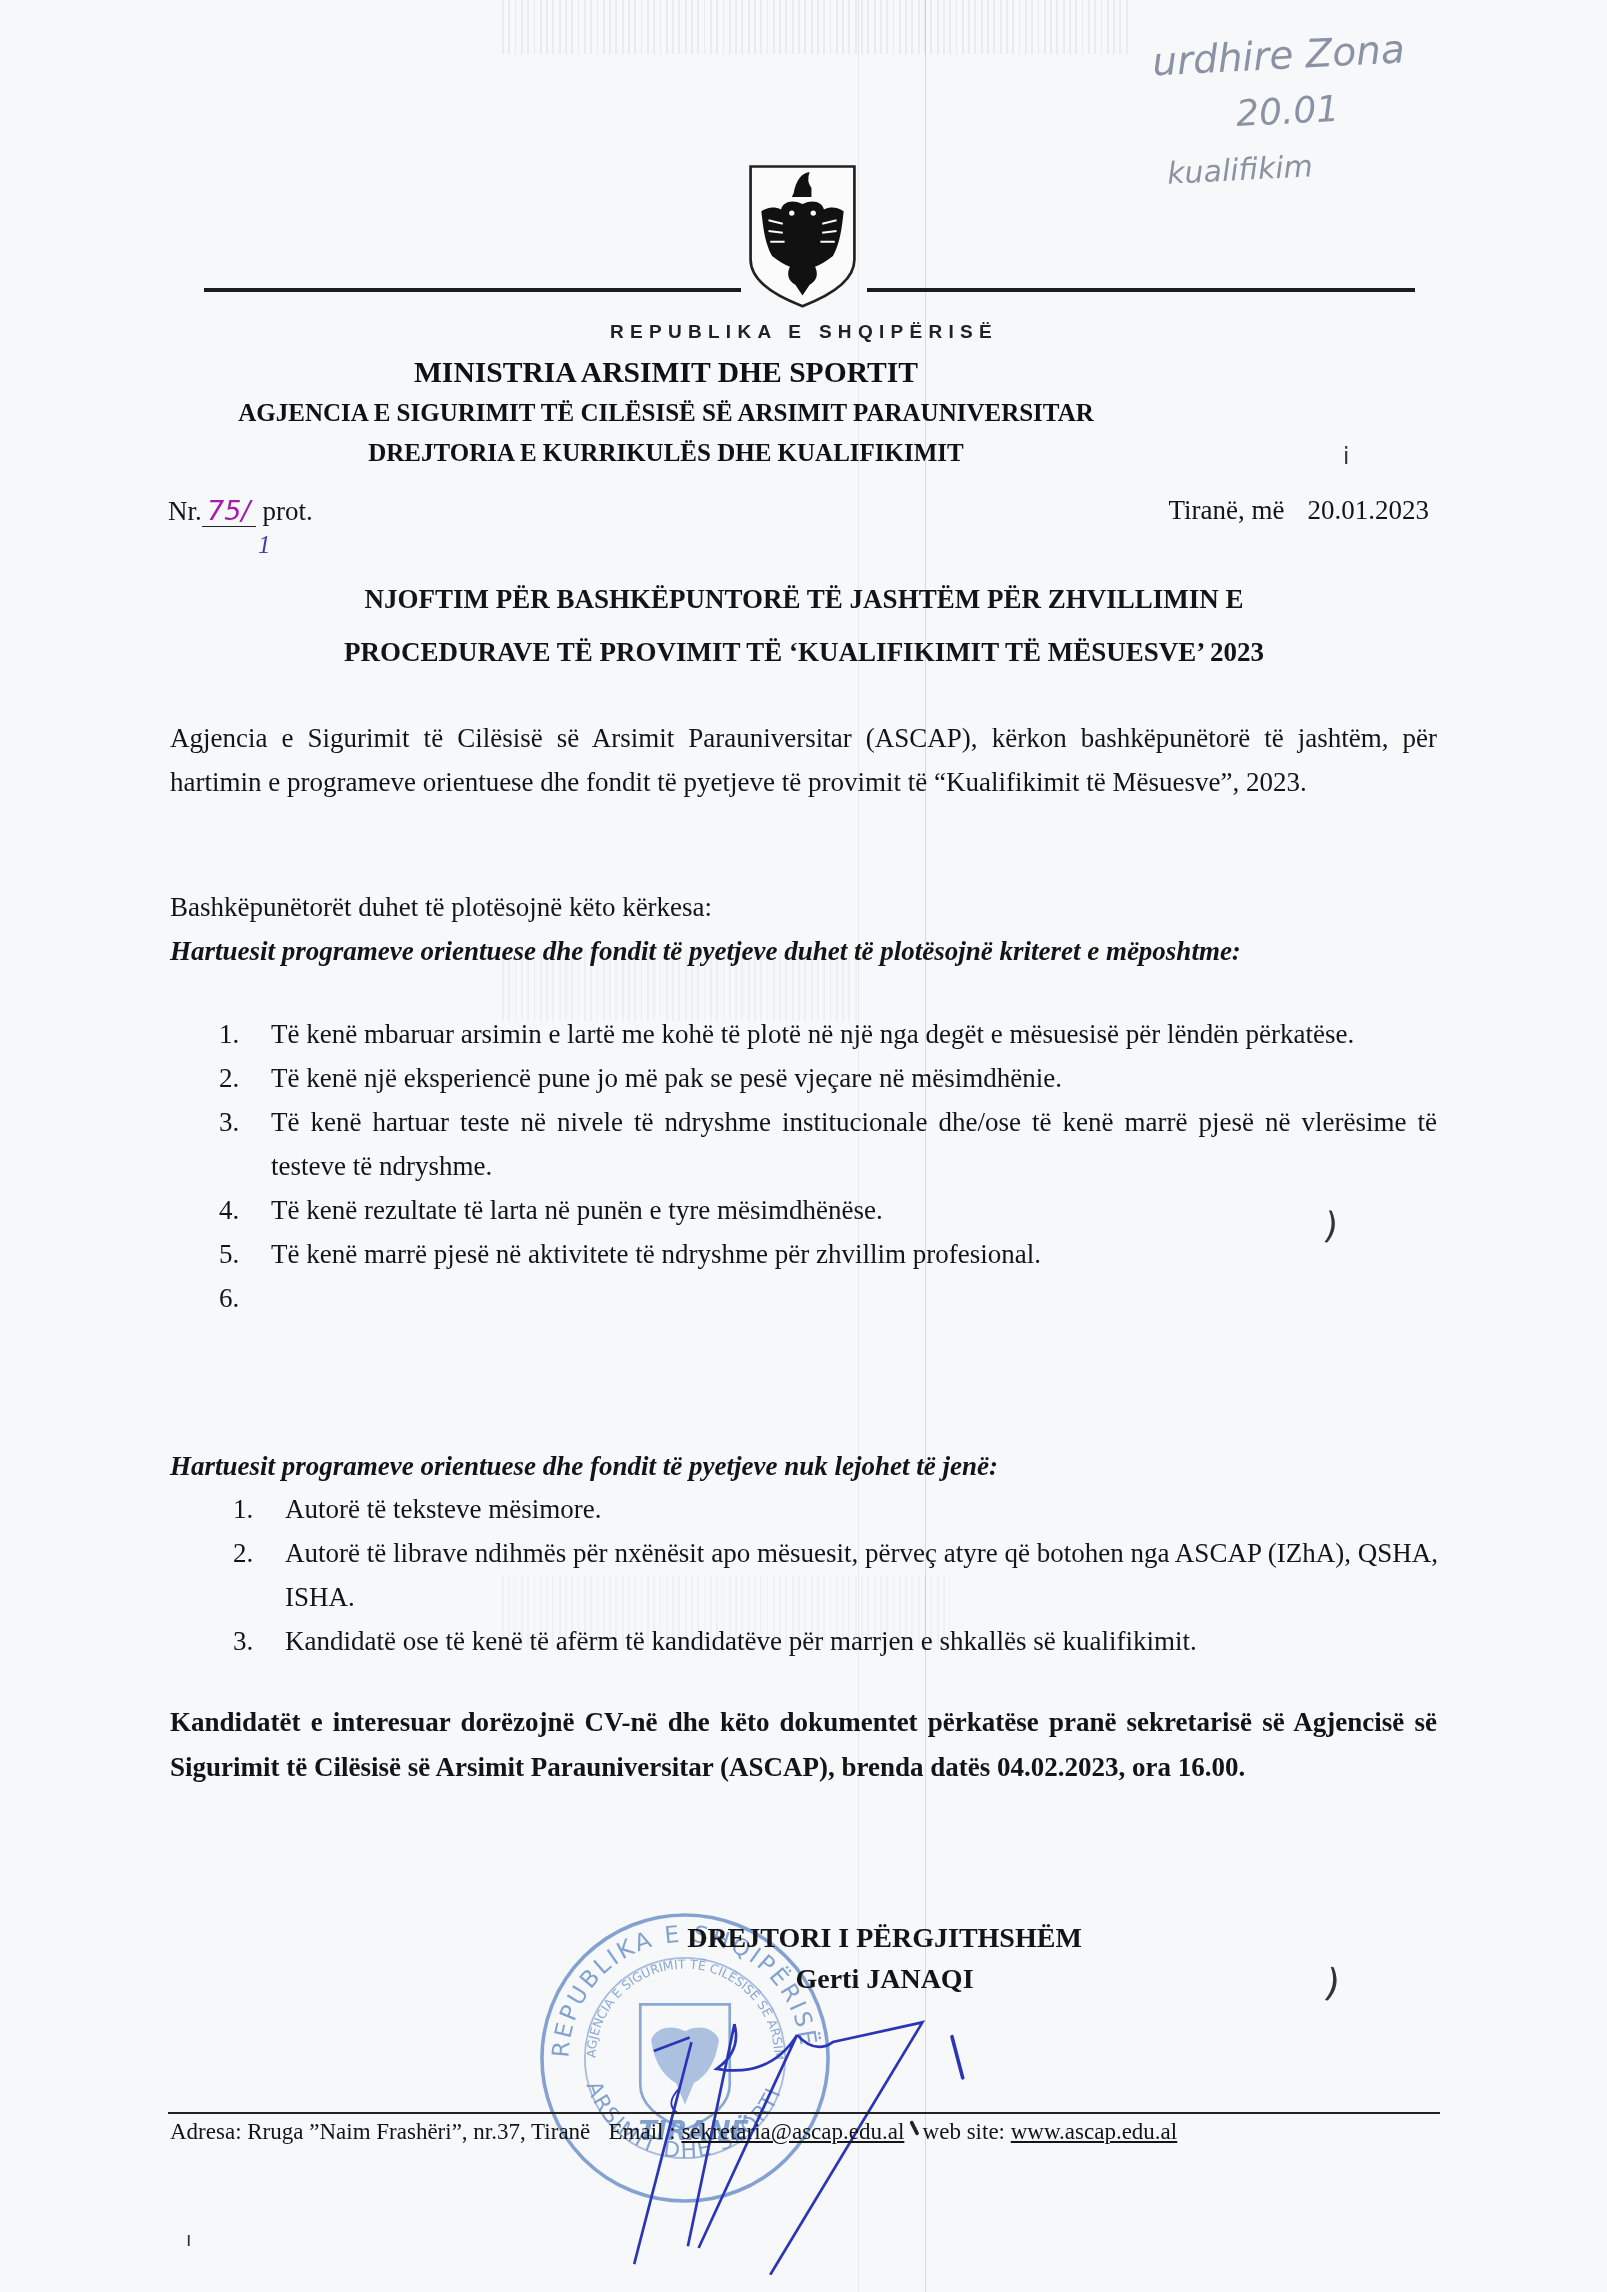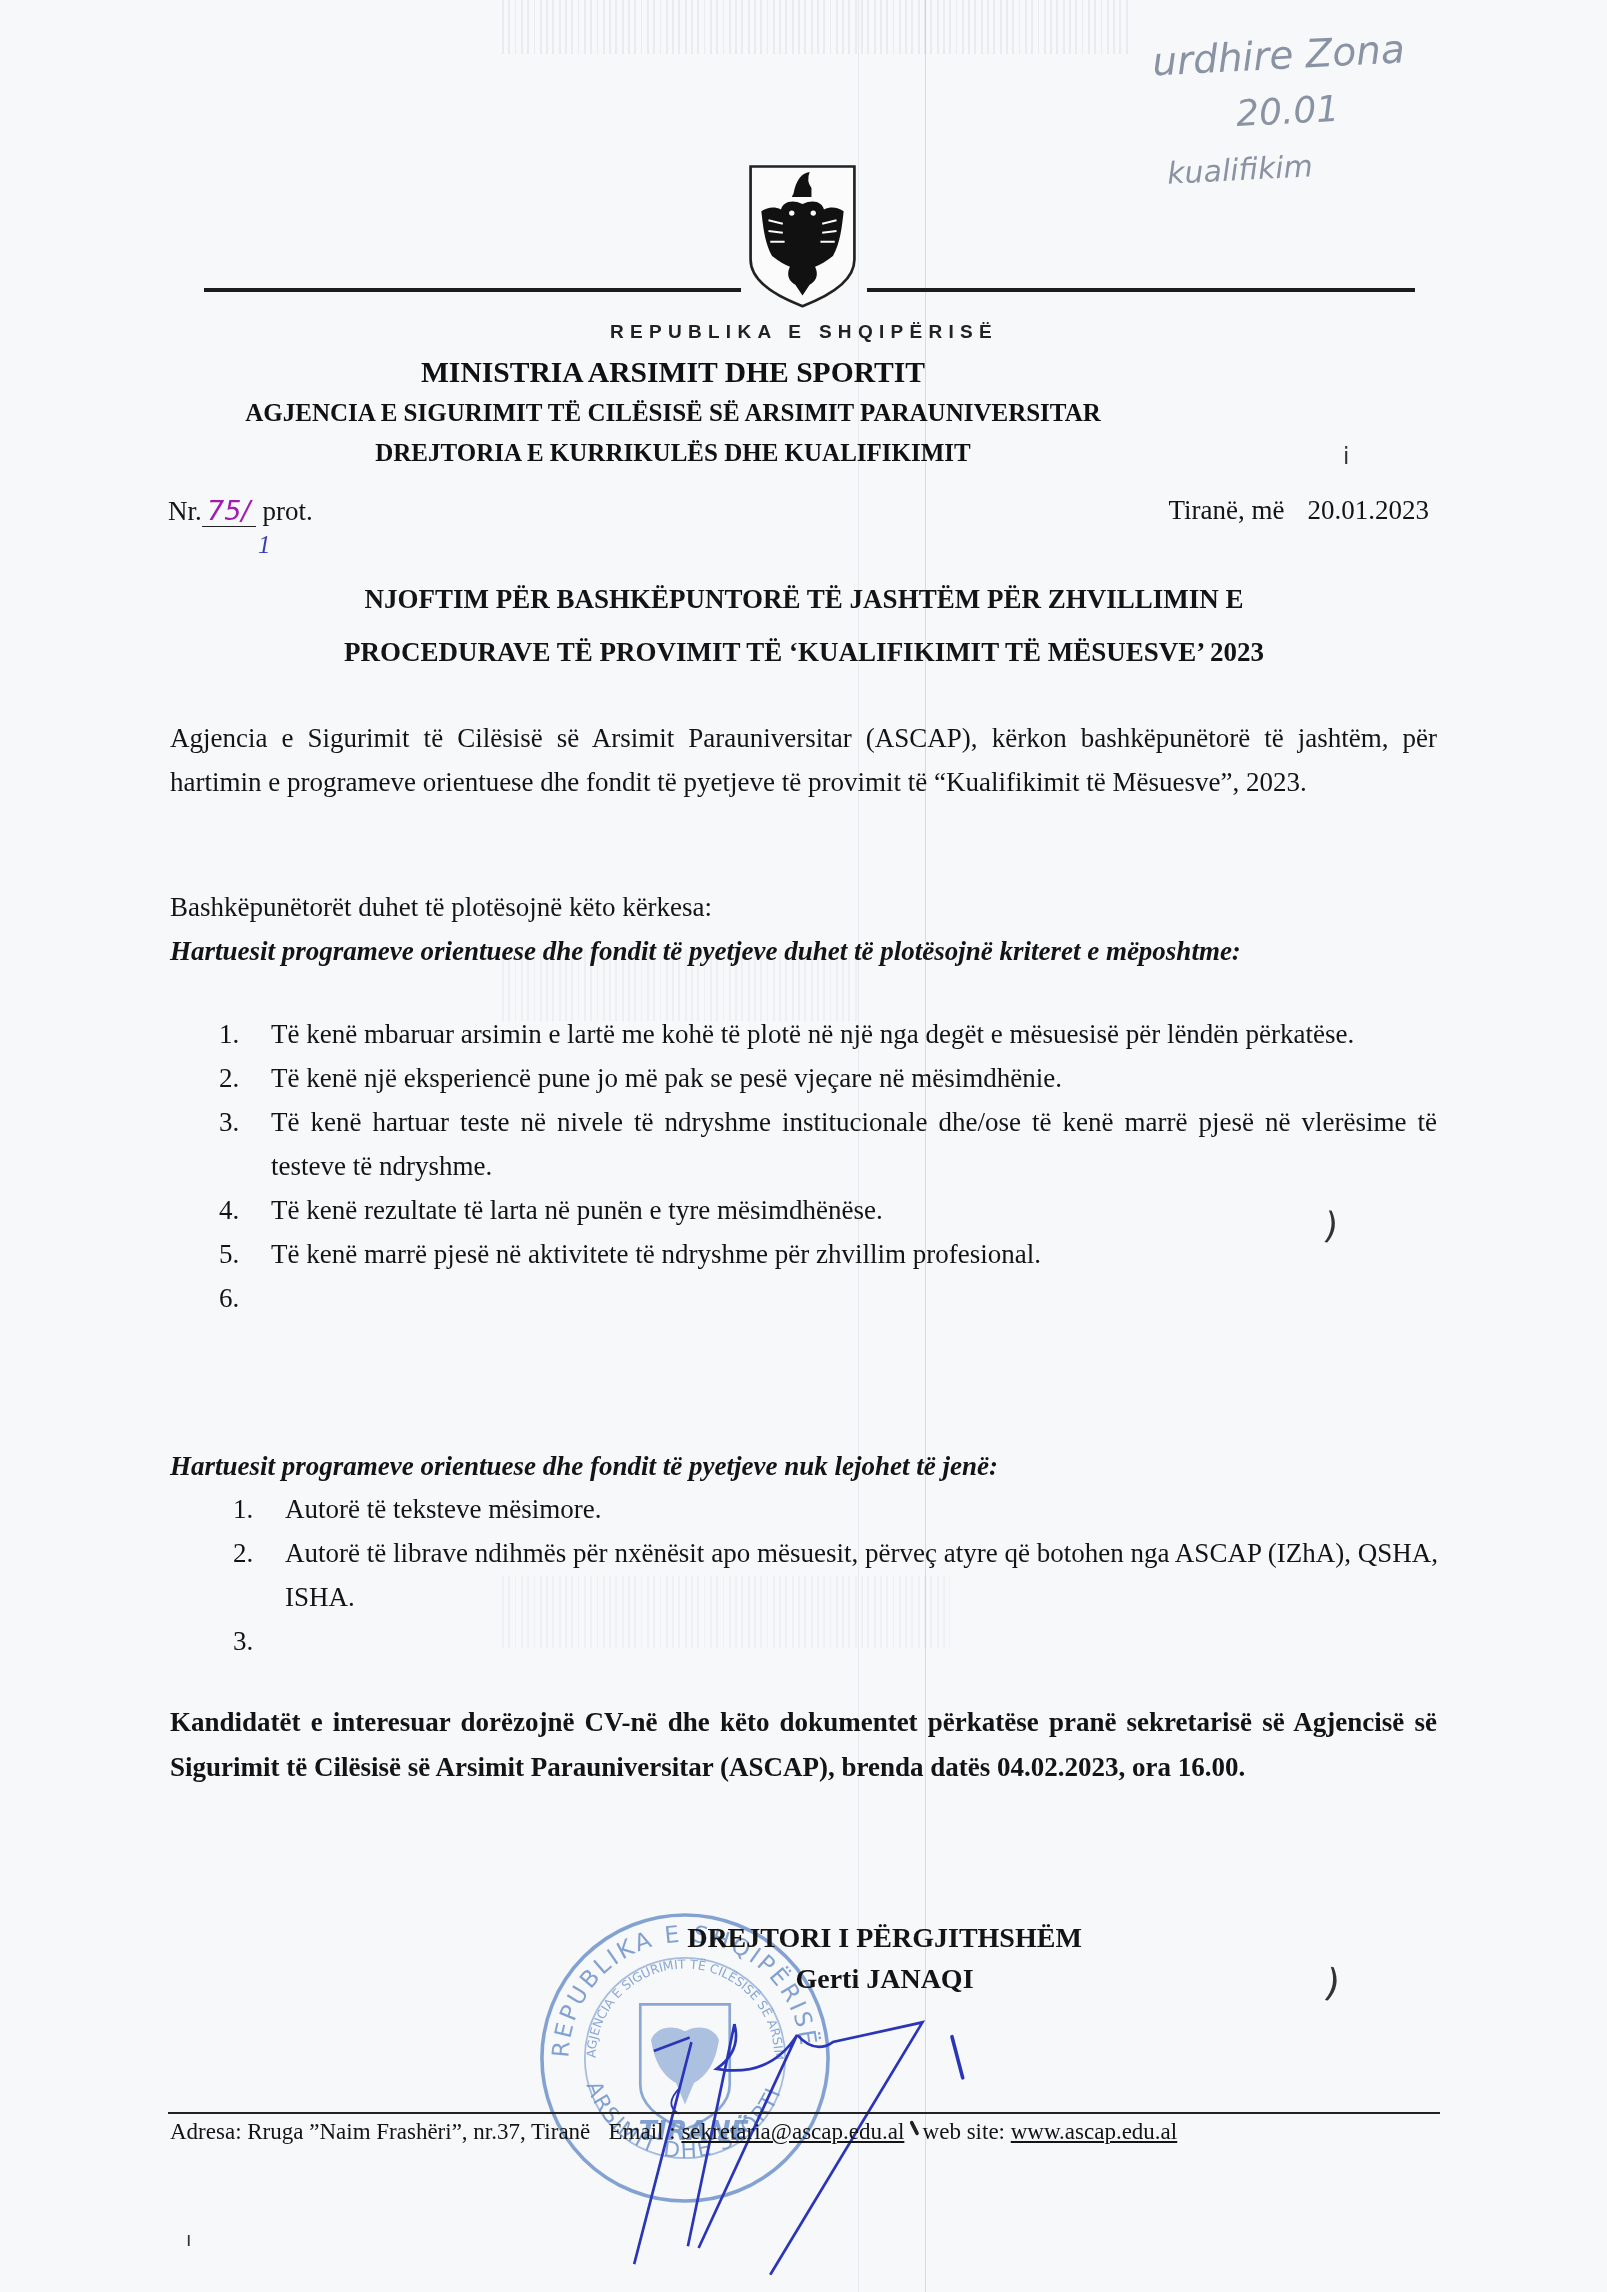--- a/index.html
+++ b/index.html
@@ -24,21 +24,21 @@
   .handnote .l3 { font-size: 30px; padding-left: 9px; }
 
   .rule-top { position: absolute; top: 288px; height: 3.6px; background: #1c1c1c; }
   .emblem { position: absolute; left: 747px; top: 161px; width: 111px; height: 148px; }
 
   .republika {
     position: absolute; top: 321px; left: 0; width: 1608px; text-align: center;
     font-family: "Liberation Sans", sans-serif; font-weight: bold; font-size: 19px;
     letter-spacing: 6.3px; color: #222;
   }
-  .hdr { position: absolute; left: 7px; width: 1332px; text-align: center; font-weight: bold; color: #111; }
+  .hdr { position: absolute; left: 0; width: 1332px; text-align: center; font-weight: bold; color: #111; }
   .hdr.ministry { top: 356px; font-size: 29.6px; }
   .hdr.agency { top: 399px; font-size: 25px; }
   .hdr.dir { top: 439px; font-size: 25px; }
 
   .prot { position: absolute; left: 168px; top: 495px; font-size: 27px; }
   .prot .nr-num {
     display: inline-block; min-width: 54px; border-bottom: 1.8px solid #222; text-align: center;
     font-family: "DejaVu Sans", sans-serif; font-style: italic; color: #a21caf; font-size: 27px;
   }
   .prot .sub { position: absolute; left: 90px; top: 36px; color: #3a3fb0; font-size: 25px; font-style: italic; }
@@ -138,21 +138,21 @@
     <li><span class="num">4.</span><span>Të kenë rezultate të larta në punën e tyre mësimdhënëse.</span></li>
     <li><span class="num">5.</span><span>Të kenë marrë pjesë në aktivitete të ndryshme për zhvillim profesional.</span></li>
     <li><span class="num">6.</span></li>
   </ol>
   <div class="mark" style="left:1324px;top:1205px;font-size:36px;transform:rotate(8deg)">)</div>
 
   <div class="para p-noallow bi">Hartuesit programeve orientuese dhe fondit të pyetjeve nuk lejohet të jenë:</div>
   <ol class="list list-b">
     <li><span class="num">1.</span><span>Autorë të teksteve mësimore.</span></li>
     <li><span class="num">2.</span><span>Autorë të librave ndihmës për nxënësit apo mësuesit, përveç atyre që botohen nga ASCAP (IZhA), QSHA, ISHA.</span></li>
-    <li><span class="num">3.</span></li>
+    <li><span class="num">3.</span><span>Kandidatë ose të kenë të afërm të kandidatëve për marrjen e shkallës së kualifikimit.</span></li>
   </ol>
 
   <div class="para p-submit">Kandidatët  e interesuar dorëzojnë CV-në dhe këto dokumentet përkatëse pranë sekretarisë së Agjencisë së Sigurimit të Cilësisë së Arsimit Parauniversitar (ASCAP), brenda datës 04.02.2023, ora 16.00.</div>
 
   <svg class="stamp" viewBox="0 0 340 340">
     <defs>
       <path id="stampArcTop" d="M40 170 A130 130 0 0 1 300 170"></path>
       <path id="stampArcInner" d="M70 170 A100 100 0 0 1 270 170"></path>
       <path id="stampArcBottom" d="M60 200 A115 115 0 0 0 280 200"></path>
     </defs>

